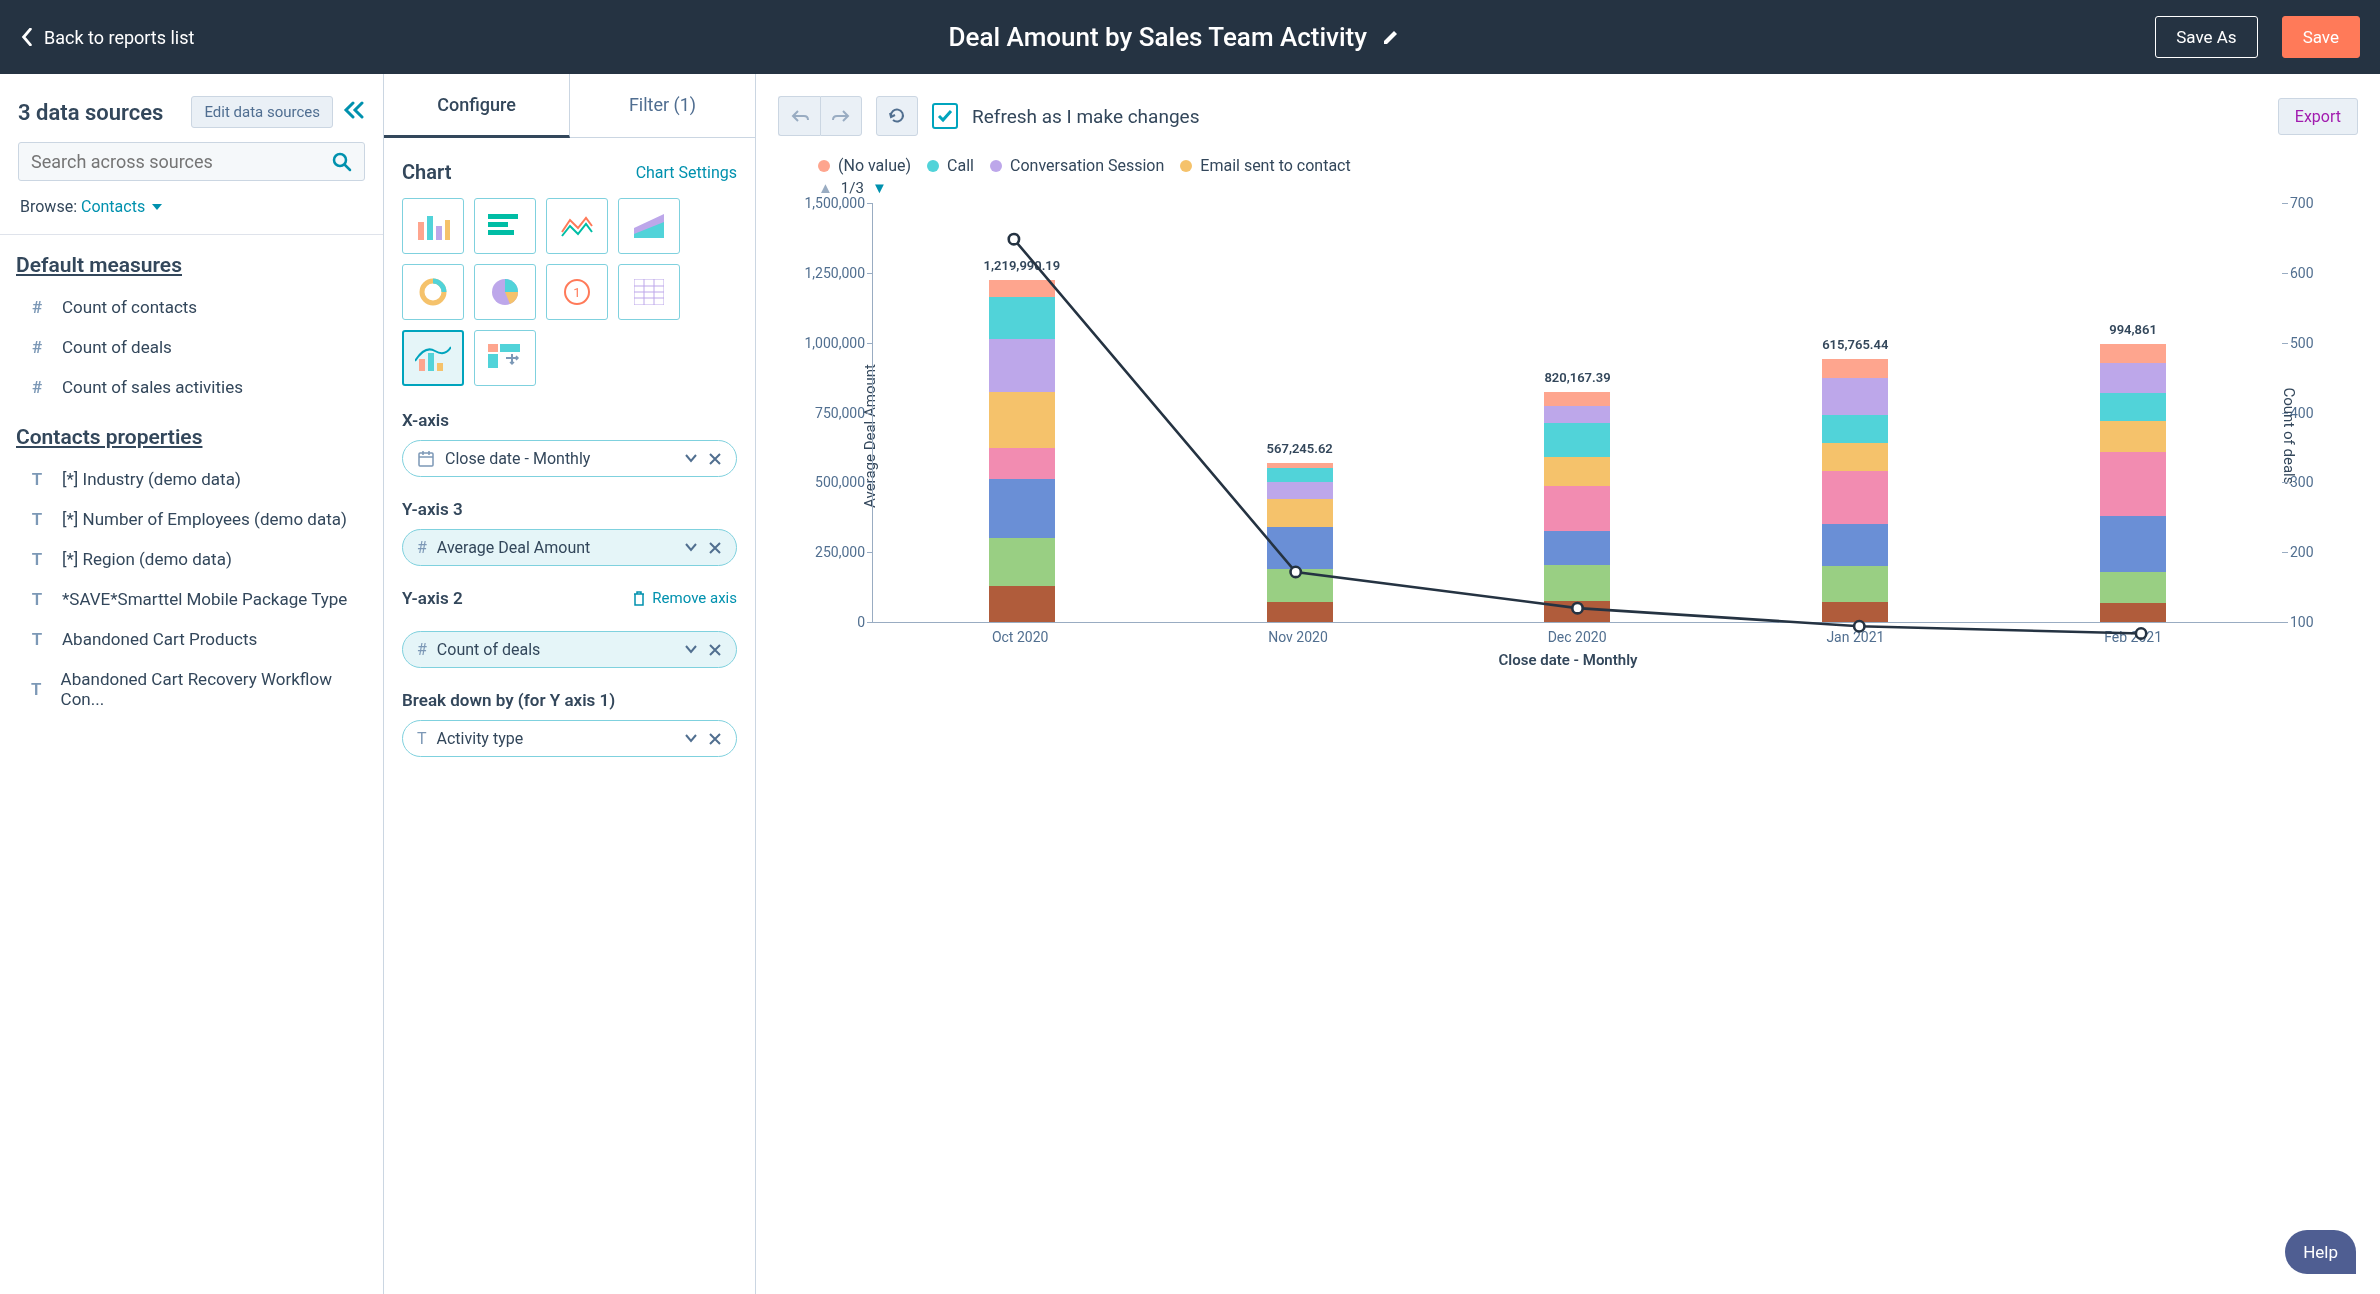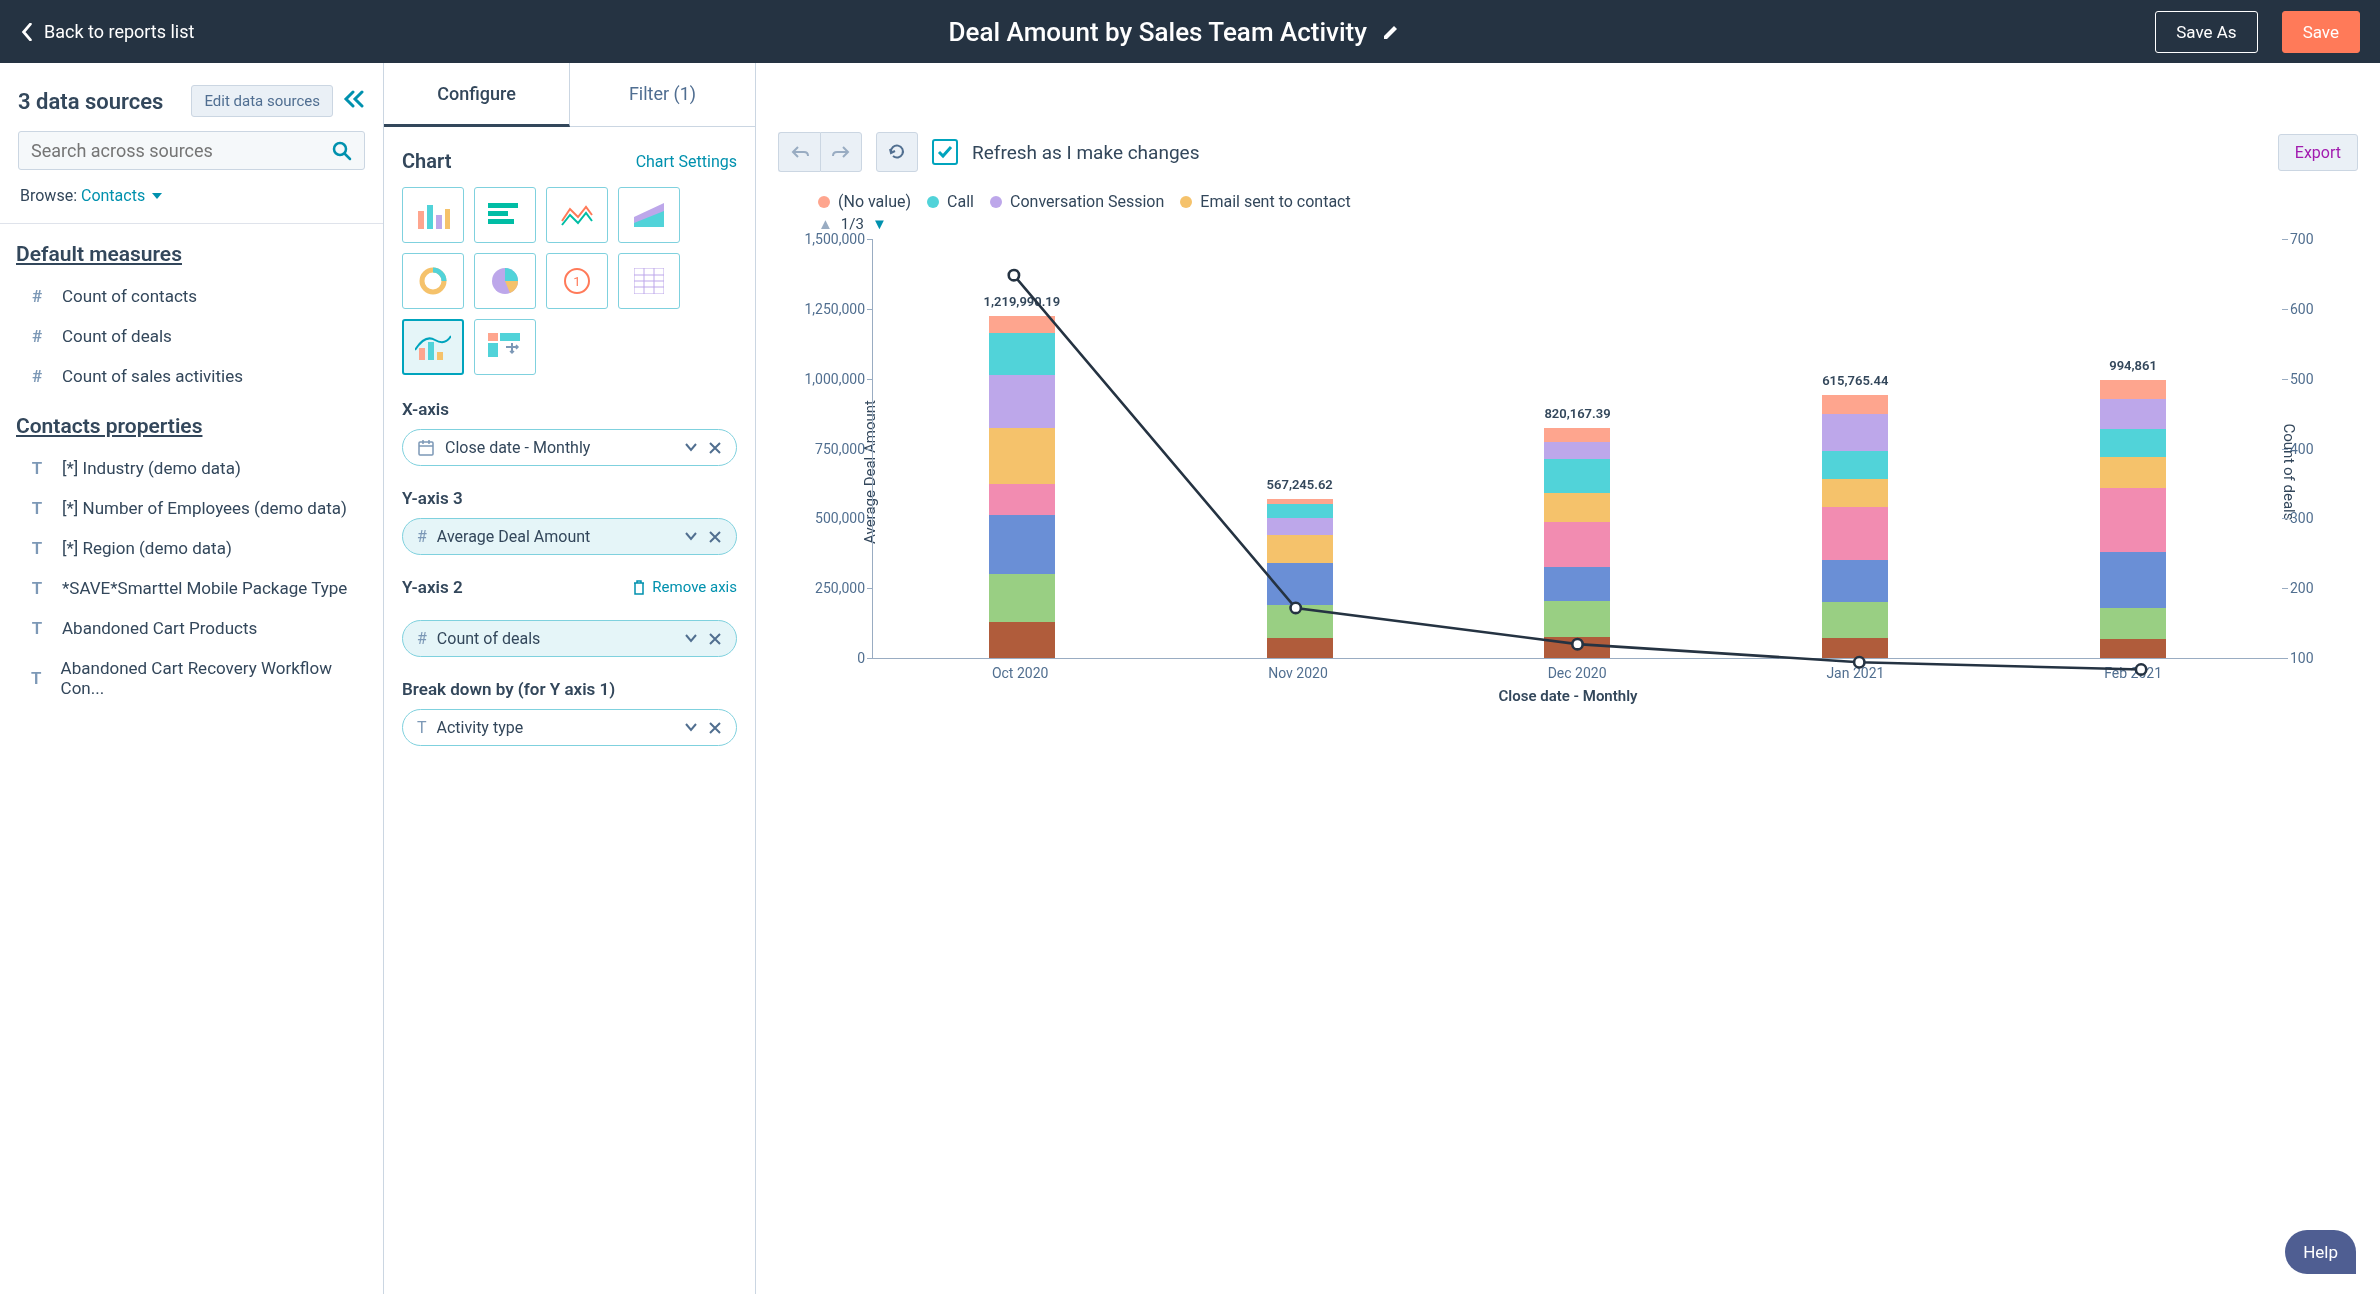--- a/index.html
+++ b/index.html
@@ -1,19 +1,19 @@
 <!DOCTYPE html>
 <html><head>
 <meta charset="utf-8">
 <style>
 * { box-sizing: border-box; margin: 0; padding: 0; font-family: -apple-system, BlinkMacSystemFont, "Segoe UI", Roboto, "Helvetica Neue", Arial, sans-serif; }
 body { background: #f5f8fa; color: #33475b; overflow: hidden; }
 
 
-.topbar { background: #253342; height: 63px; display: flex; align-items: center; padding: 0 20px; color: #fff; gap: 24px; }
+.topbar { background: #253342; height: 74px; display: flex; align-items: center; padding: 0 20px; color: #fff; gap: 24px; }
 .back-link { display: flex; align-items: center; gap: 10px; cursor: pointer; font-size: 18px; }
 .title-wrap { flex: 1; display: flex; gap: 14px; align-items: center; justify-content: center; }
 .title-wrap h1 { font-size: 26px; font-weight: 500; }
 .topbar .btn { height: 42px; padding: 0 20px; font-size: 17px; border-radius: 3px; cursor: pointer; }
 .btn-outline { background: transparent; border: 1px solid #fff; color: #fff; }
 .btn-primary { background: #ff7a59; border: 1px solid #ff7a59; color: #fff; }
 
 
 .main { display: flex; height: calc(100vh - 63px); }
 .left { width: 384px; border-right: 1px solid #cbd6e2; background: #fff; overflow-y: auto; }
@@ -50,21 +50,21 @@
 .axis-label { font-size: 17px; font-weight: 600; margin-bottom: 10px; }
 .axis-label-row { display: flex; justify-content: space-between; align-items: center; margin-bottom: 23px; }
 .remove-link { color: #0091ae; font-size: 15px; display: flex; align-items: center; gap: 6px; cursor: pointer; }
 .pill { display: flex; align-items: center; gap: 10px; border: 1px solid #7fd1de; border-radius: 999px; padding: 8px 14px; margin-bottom: 22px; font-size: 16px; cursor: pointer; }
 .pill.filled { background: #e5f5f8; }
 .pill .txt { flex: 1; }
 .pill .ctrls { display: flex; gap: 10px; color: #516f90; }
 .pill-icn { color: #7c98b6; display: inline-flex; }
 
 
-.right-toolbar { display: flex; align-items: center; gap: 14px; padding: 22px 22px 10px; margin-top: 47px; }
+.right-toolbar { display: flex; align-items: center; gap: 14px; padding: 22px 22px 10px; }
 .icon-btn { width: 42px; height: 40px; border: 1px solid #cbd6e2; background: #eaf0f6; border-radius: 3px; display: flex; align-items: center; justify-content: center; cursor: pointer; color: #7c98b6; }
 .icon-btn-grp { display: flex; }
 .icon-btn-grp .icon-btn:first-child { border-radius: 3px 0 0 3px; border-right: 0; }
 .icon-btn-grp .icon-btn:last-child { border-radius: 0 3px 3px 0; }
 .chk { width: 26px; height: 26px; border: 2px solid #00a4bd; border-radius: 3px; display: flex; align-items: center; justify-content: center; color: #00a4bd; cursor: pointer; }
 .refresh-label { font-size: 19px; color: #33475b; flex: 1; }
 .export-btn { background: #eaf0f6; border: 1px solid #cbd6e2; padding: 8px 16px; border-radius: 3px; color: #a21caf; cursor: pointer; font-size: 16px; }
 .chart-area { padding: 10px 22px 22px; position: relative; }
 .legend { display: flex; flex-wrap: wrap; gap: 16px; align-items: center; font-size: 16px; color: #33475b; padding-left: 40px; margin-bottom: 4px; }
 .lg-item { display: flex; align-items: center; gap: 8px; }

